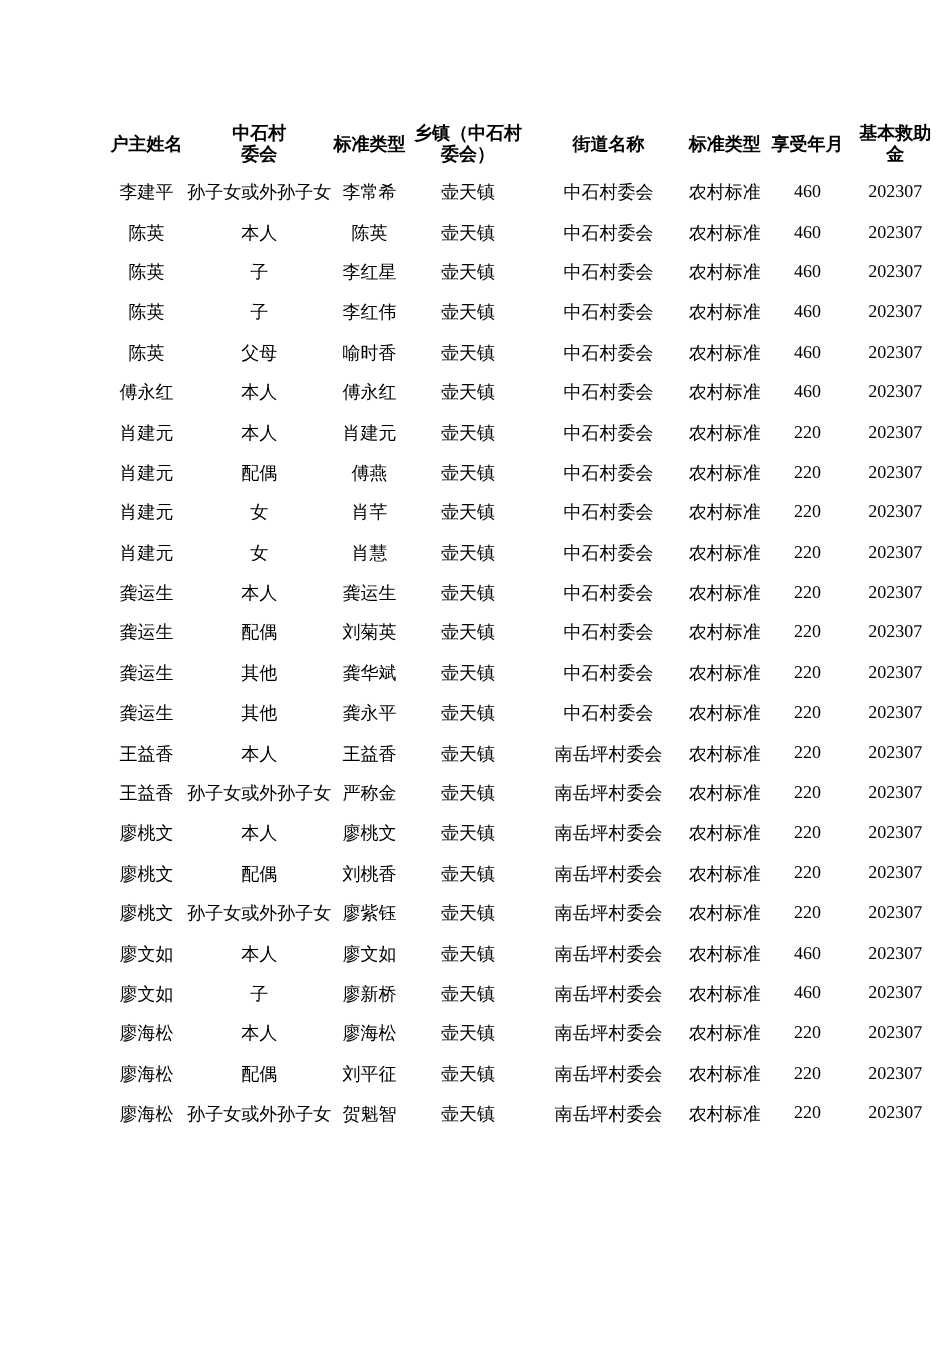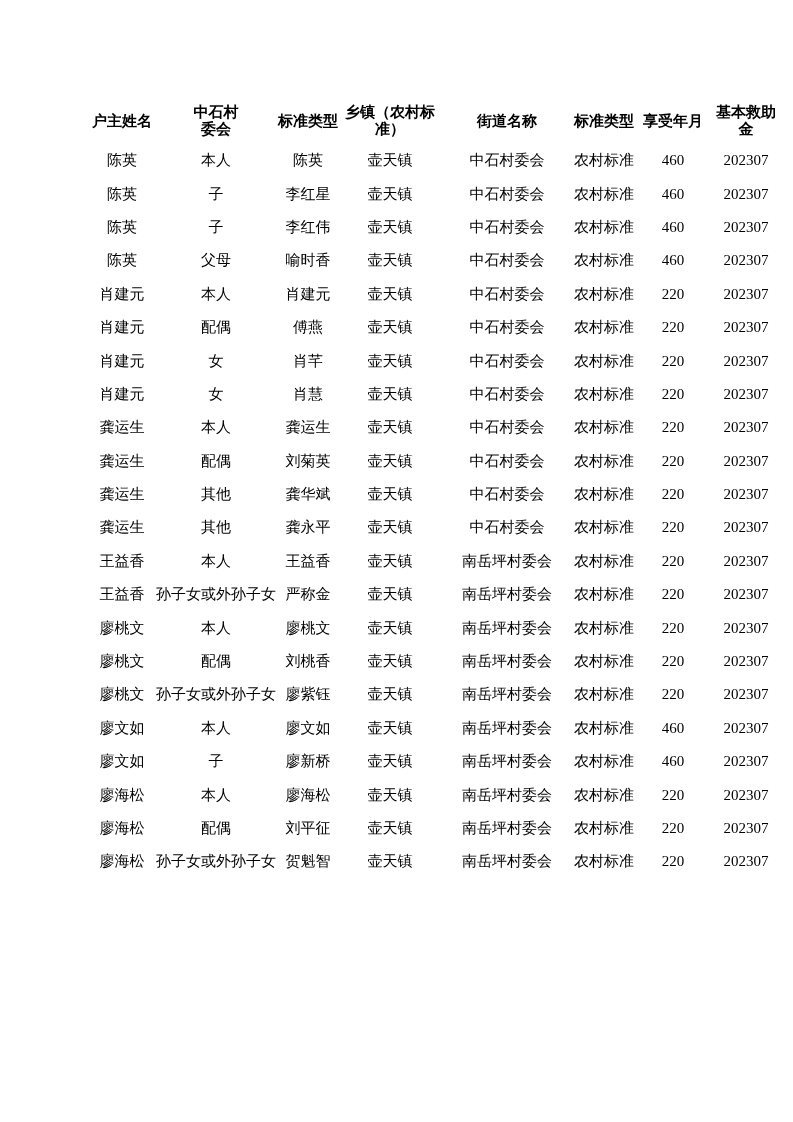--- a/index.html
+++ b/index.html
@@ -68,30 +68,56 @@
       <col style="width:134px">
       <col style="width:60px">
       <col style="width:78px">
       <col style="width:68px">
     </colgroup>
     <thead>
       <tr>
         <th class="col-householder"><span class="hdr-inner">户主姓名</span></th>
         <th class="col-rel"><span class="hdr-inner">中石村委会</span></th>
         <th class="col-person"><span class="hdr-inner">标准类型</span></th>
-        <th class="col-town"><span class="hdr-inner">乡镇（农村标准）</span></th>
+        <th class="col-town"><span class="hdr-inner">乡镇（中石村委会）</span></th>
         <th class="col-community"><span class="hdr-inner">街道名称</span></th>
         <th class="col-standard"><span class="hdr-inner">标准类型</span></th>
         <th class="col-amount"><span class="hdr-inner">享受年月</span></th>
         <th class="col-period"><span class="hdr-inner">基本救助金</span></th>
       </tr>
     </thead>
     <tbody>
         <tr>
           <td>
+            <div class="clip">李建平</div>
+          </td>
+          <td>
+            <div class="clip">孙子女或外孙子女</div>
+          </td>
+          <td>
+            <div class="clip">李常希</div>
+          </td>
+          <td>
+            <div class="clip">壶天镇</div>
+          </td>
+          <td>
+            <div class="clip">中石村委会</div>
+          </td>
+          <td>
+            <div class="clip">农村标准</div>
+          </td>
+          <td>
+            <div class="clip">460</div>
+          </td>
+          <td>
+            <div class="clip">202307</div>
+          </td>
+        </tr>
+        <tr>
+          <td>
             <div class="clip">陈英</div>
           </td>
           <td>
             <div class="clip">本人</div>
           </td>
           <td>
             <div class="clip">陈英</div>
           </td>
           <td>
             <div class="clip">壶天镇</div>
@@ -163,20 +189,46 @@
         </tr>
         <tr>
           <td>
             <div class="clip">陈英</div>
           </td>
           <td>
             <div class="clip">父母</div>
           </td>
           <td>
             <div class="clip">喻时香</div>
+          </td>
+          <td>
+            <div class="clip">壶天镇</div>
+          </td>
+          <td>
+            <div class="clip">中石村委会</div>
+          </td>
+          <td>
+            <div class="clip">农村标准</div>
+          </td>
+          <td>
+            <div class="clip">460</div>
+          </td>
+          <td>
+            <div class="clip">202307</div>
+          </td>
+        </tr>
+        <tr>
+          <td>
+            <div class="clip">傅永红</div>
+          </td>
+          <td>
+            <div class="clip">本人</div>
+          </td>
+          <td>
+            <div class="clip">傅永红</div>
           </td>
           <td>
             <div class="clip">壶天镇</div>
           </td>
           <td>
             <div class="clip">中石村委会</div>
           </td>
           <td>
             <div class="clip">农村标准</div>
           </td>

